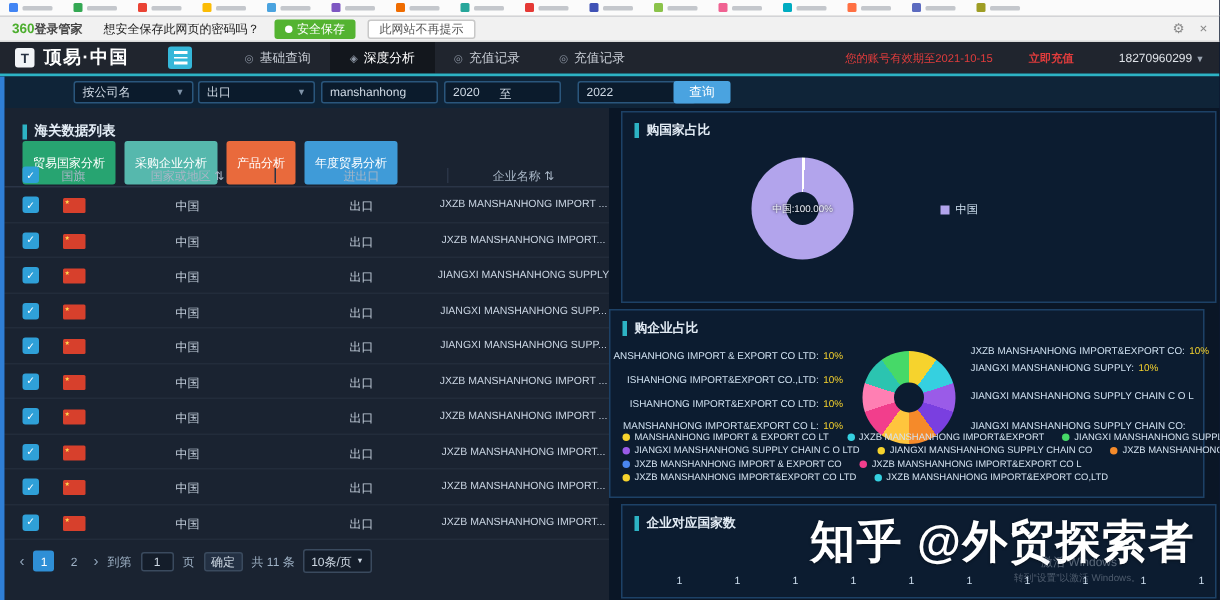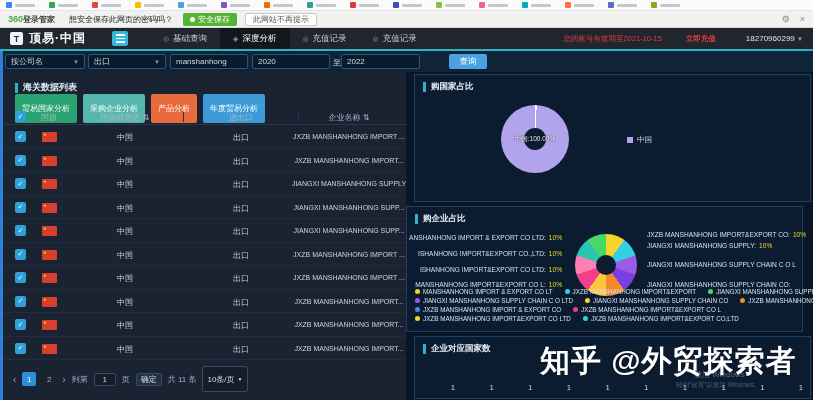--- a/index.html
+++ b/index.html
@@ -44,21 +44,21 @@
   #acct-expiry { color:#e03c3c; font-size:7.5px; }
   #acct-recharge { color:#e03c3c; font-size:7.5px; font-weight:bold; margin-left:24px; cursor:pointer; }
   #acct-phone { color:#dfe3e8; font-size:8px; margin-left:30px; cursor:pointer; }
   #acct-phone .dd { font-size:6px; color:#9aa4b0; }
   #teal-line { position:absolute; left:0; top:49px; width:813px; height:2px; background:#2db3c4; }
 
   
   #filter-bar { position:absolute; left:0; top:51px; width:813px; height:21px; background:#0f2438; }
   #left-edge { position:absolute; left:0; top:51px; width:3px; height:349px; background:#2f7fd6; z-index:5; }
   .fctl { position:absolute; top:3px; height:15px; background:#0b1b2c; border:1px solid #2a567c;
-    color:#cfd9e4; font-size:8px; display:flex; align-items:center; padding:0 5px; border-radius:2px; }
+    color:#cfd9e4; font-size:8px; display:flex; align-items:center; padding:0 5px; border-radius:2px;margin-left:44px; }
   .fsel { justify-content:space-between; cursor:pointer; }
   .fsel .dd { font-size:6px; color:#7f93a8; }
   input.fctl { outline:none; }
   #flt-to { position:absolute; left:333px; top:6px; color:#cfd9e4; font-size:8px; }
   #search-btn { position:absolute; left:449px; top:3px; width:38px; height:15px; background:#4aa3e0; color:#fff;
     font-size:8.5px; border:none; border-radius:2px; cursor:pointer; display:flex; align-items:center; justify-content:center; }
 
   
   #left-panel { position:absolute; left:3px; top:72px; width:403px; height:328px; background:#1a2331; }
   .sec-title { display:flex; align-items:center; gap:5px; font-size:9px; font-weight:bold; color:#e3ecf5; }
@@ -86,21 +86,21 @@
 
   #pager { position:absolute; left:10px; top:294px; display:flex; align-items:center; gap:6px;
     font-size:8px; color:#9fb2c6; }
   .pg-arrow { cursor:pointer; font-size:10px; color:#8fa3b8; }
   .pg-num { width:14px; height:14px; display:flex; align-items:center; justify-content:center; border-radius:2px; cursor:pointer; }
   .pg-num.cur { background:#2f8fd6; color:#fff; }
   .pg-box { width:22px; height:13px; border:1px solid #3a4a5e; background:#141d2a; color:#cfd9e4;
     display:flex; align-items:center; justify-content:center; border-radius:2px; }
   #pg-confirm { width:26px; height:13px; background:#233043; border:1px solid #3a4a5e; color:#cfd9e4;
     font-size:8px; border-radius:2px; display:flex; align-items:center; justify-content:center; cursor:pointer; }
-  #pg-size { padding:0 4px; height:26px; border:1px solid #3a4a5e; background:#141d2a; color:#cfd9e4;
+  #pg-size { padding:0 4px; height:16px; border:1px solid #3a4a5e; background:#141d2a; color:#cfd9e4;
     display:flex; align-items:center; gap:3px; border-radius:2px; cursor:pointer; }
   #pg-size .dd { font-size:5px; }
 
   
   #right-panel { position:absolute; left:406px; top:72px; width:407px; height:328px; background:#0a1626; }
   .card { position:absolute; background:#0c1c30; border:1px solid #1d4166; }
   #card1 { left:8px; top:2px; width:397px; height:128px; }
   #card2 { left:0; top:134px; width:397px; height:126px; }
   #card3 { left:8px; top:264px; width:397px; height:63px; }
   .card .sec-title { position:absolute; left:8px; top:6px; font-size:8.5px; }

